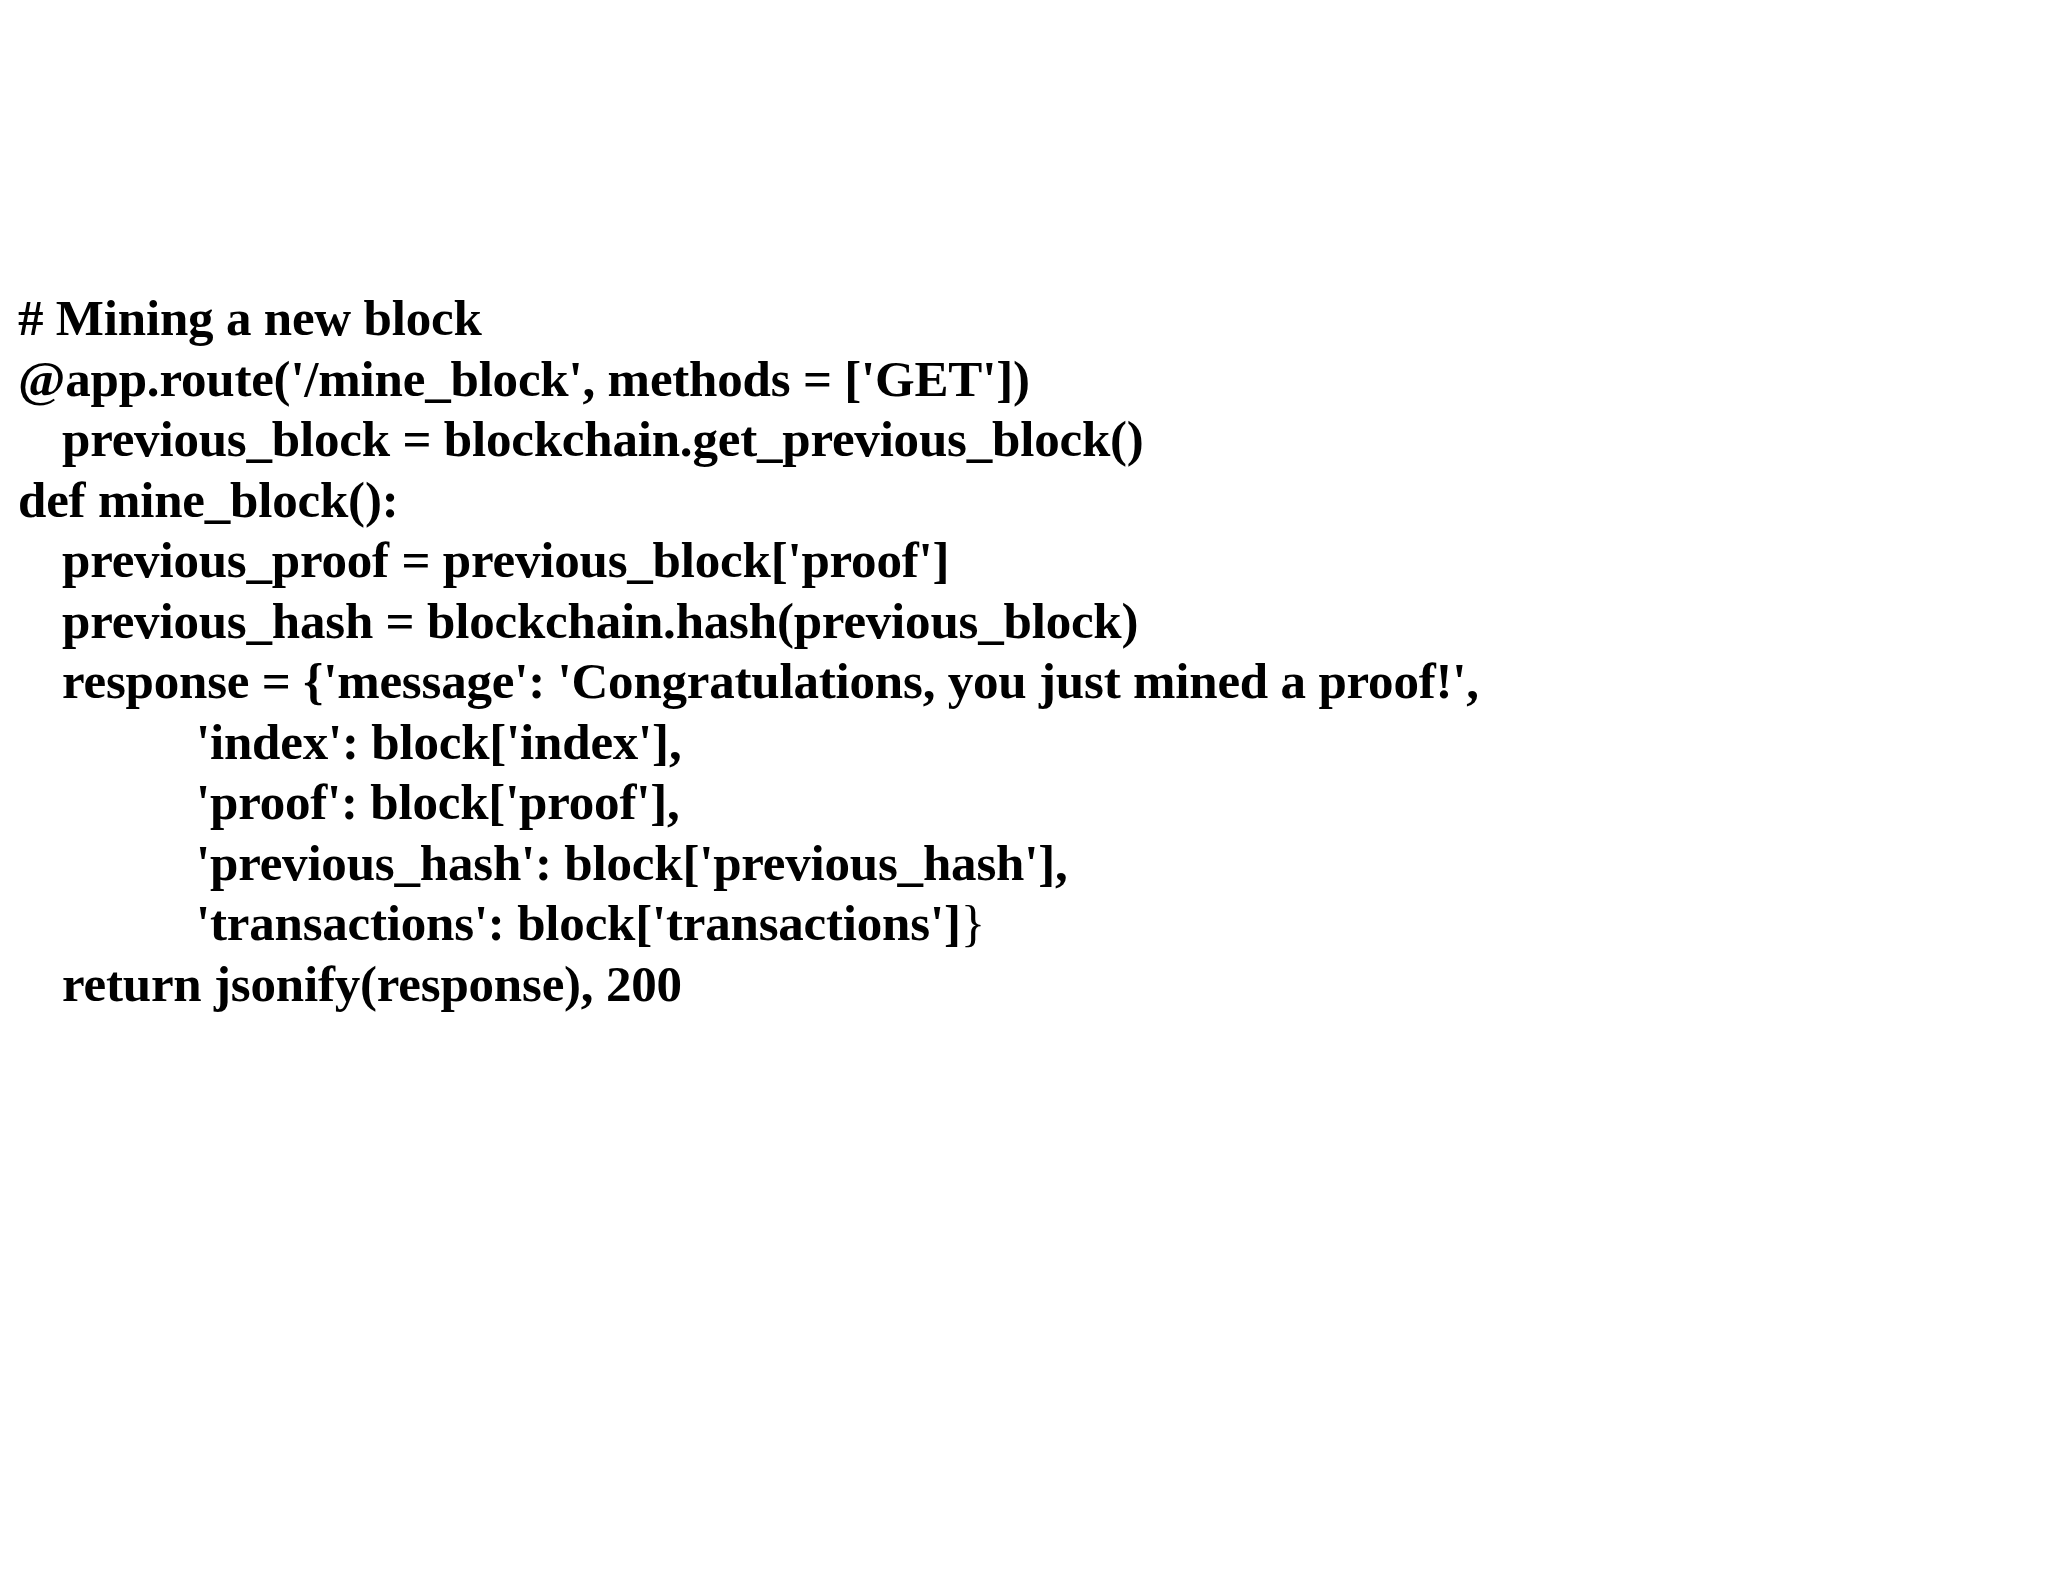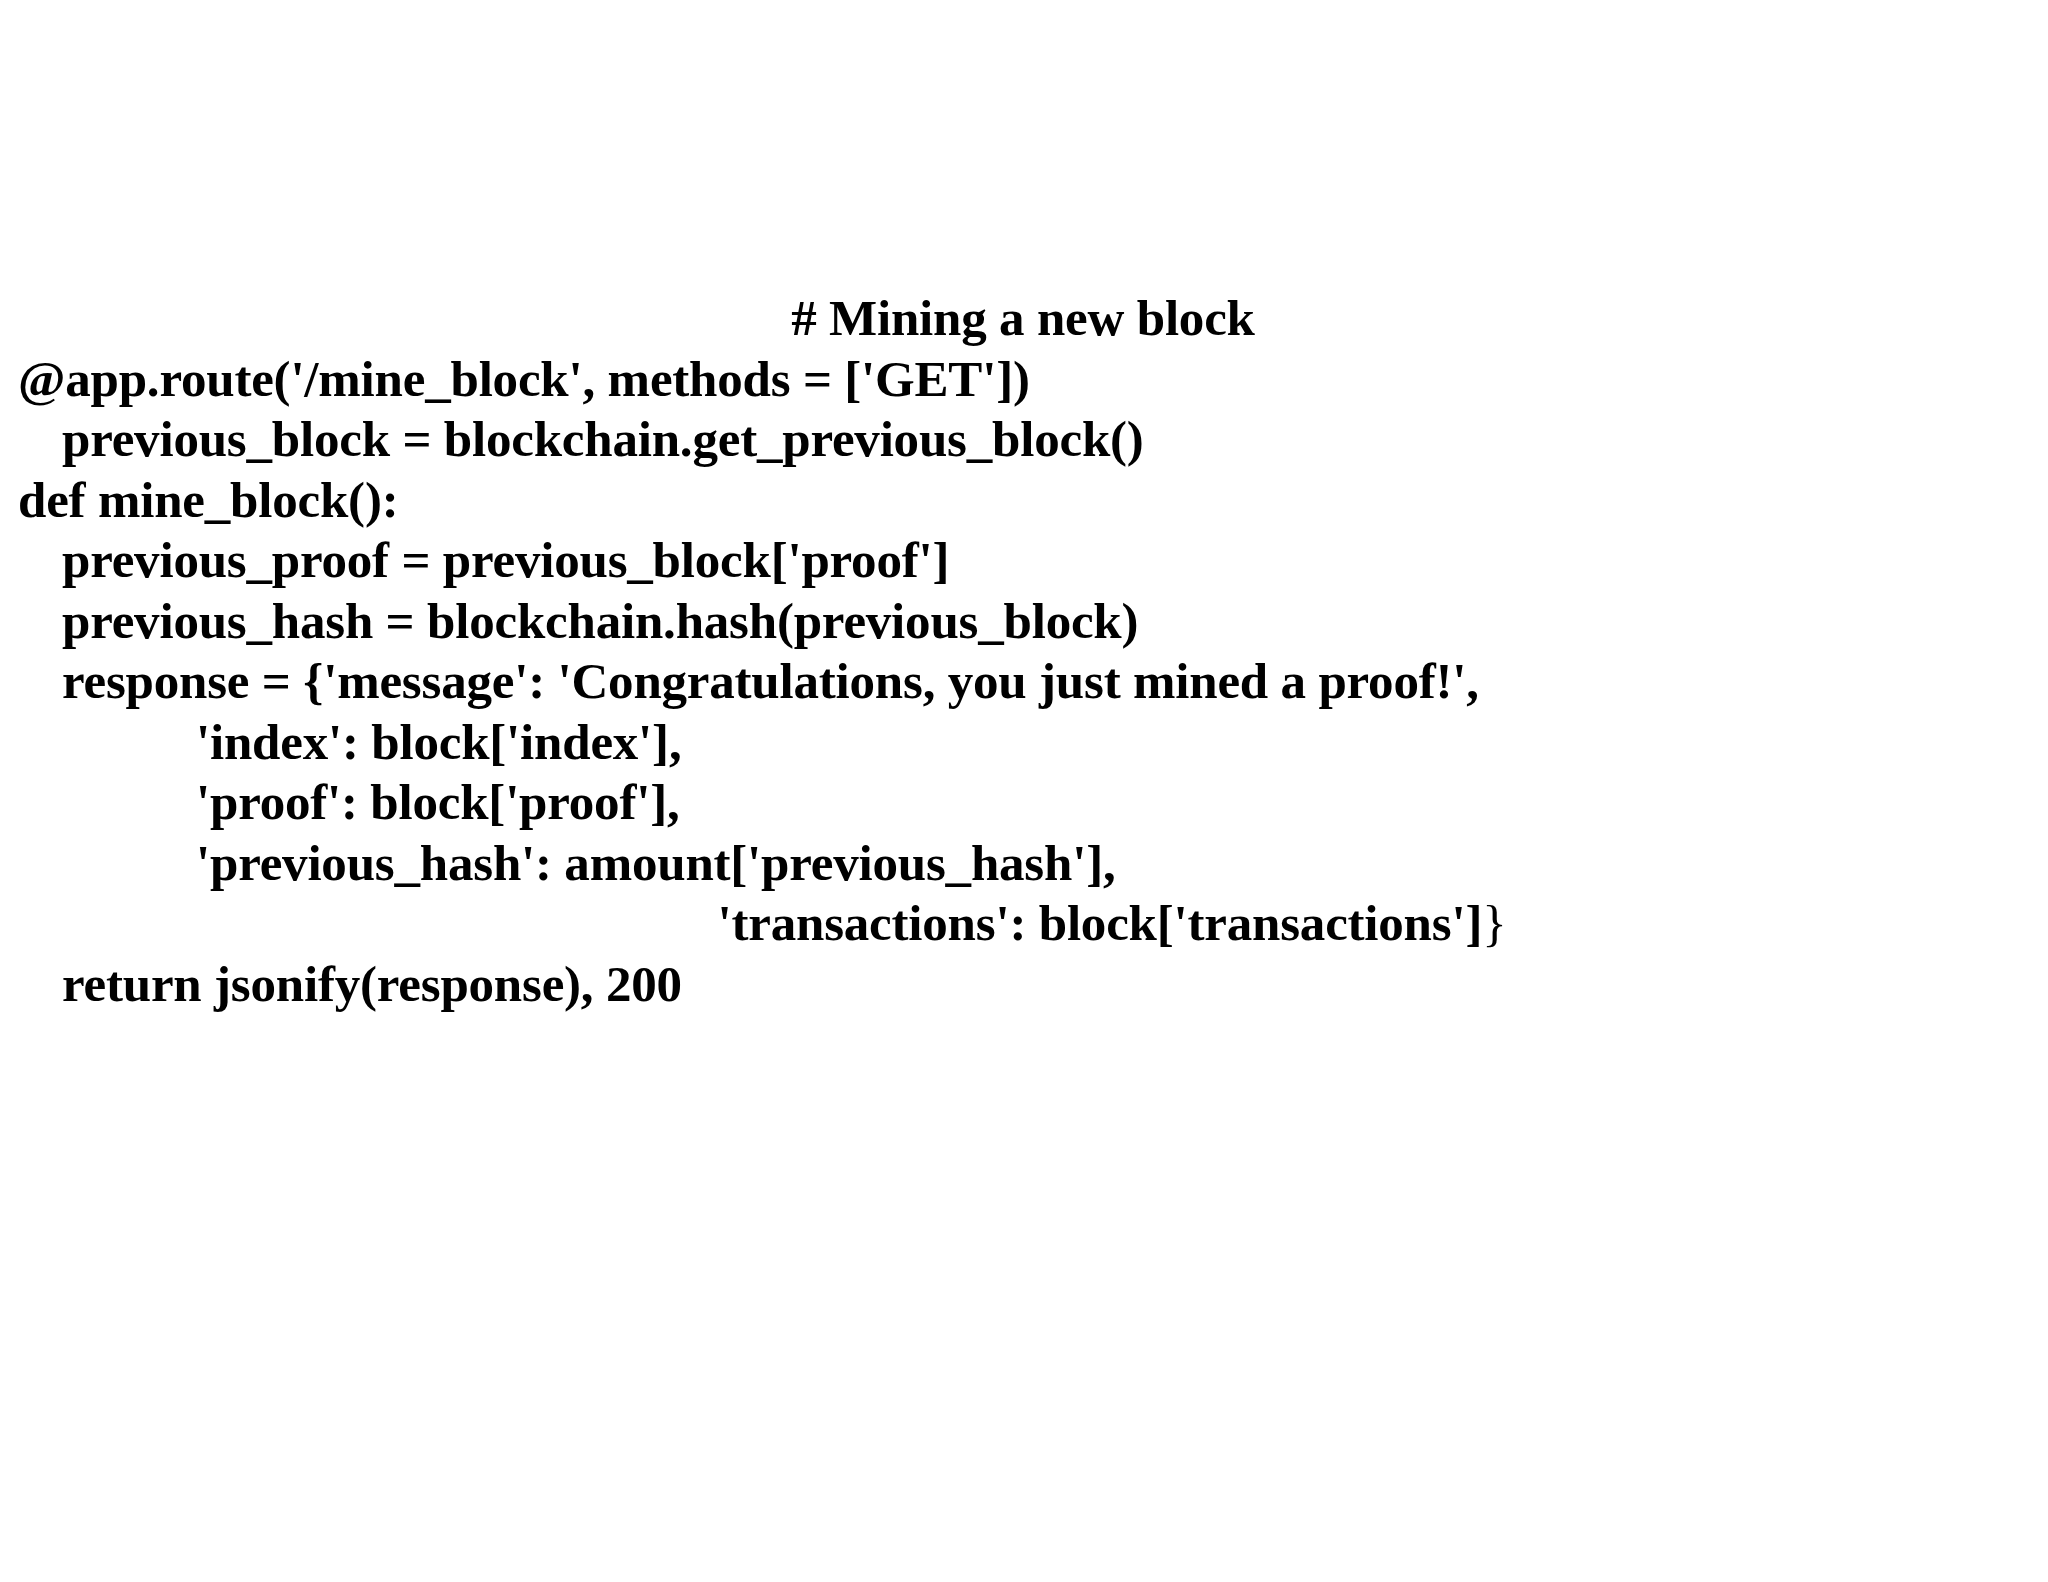--- a/index.html
+++ b/index.html
@@ -26,21 +26,20 @@
   .code-line {
     font-size: 51px;
     line-height: 60.5px;
     white-space: pre;
     letter-spacing: -0.2px;
     color: #000000;
     font-weight: 700;
   }
   .code-line.bold {
     font-weight: 700;
-    text-align: center;
   }
   
   .ind-0 { padding-left: 0px; }
   .ind-1 { padding-left: 44px; }
   .ind-2 { padding-left: 178px; }
 
   .tail-regular { font-weight: 400; }
 </style>
 </head>
 <body>
@@ -64,20 +63,20 @@
 
 
 
     <div class="code-line ind-1">response = {'message': 'Congratulations, you just mined a proof!',</div>
 
     <div class="code-line ind-2">'index': block['index'],</div>
 
 
     <div class="code-line ind-2">'proof': block['proof'],</div>
 
-    <div class="code-line ind-2">'previous_hash': amount['previous_hash'],</div>
+    <div class="code-line ind-2">'previous_hash': block['previous_hash'],</div>
 
     <div class="code-line bold ind-2"><span>'transactions': block['transactions']</span><span class="tail-regular">}</span></div>
 
     <div class="code-line ind-1">return jsonify(response), 200</div>
 
   </div>
 </div>
 
 </body></html>

